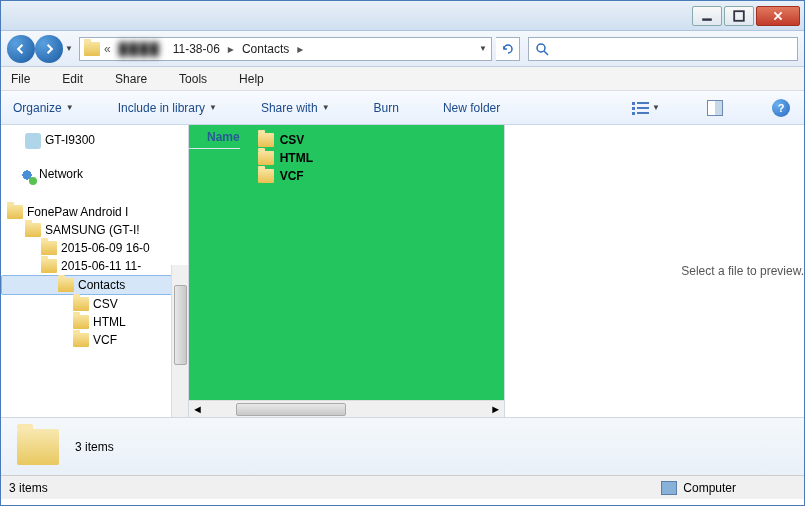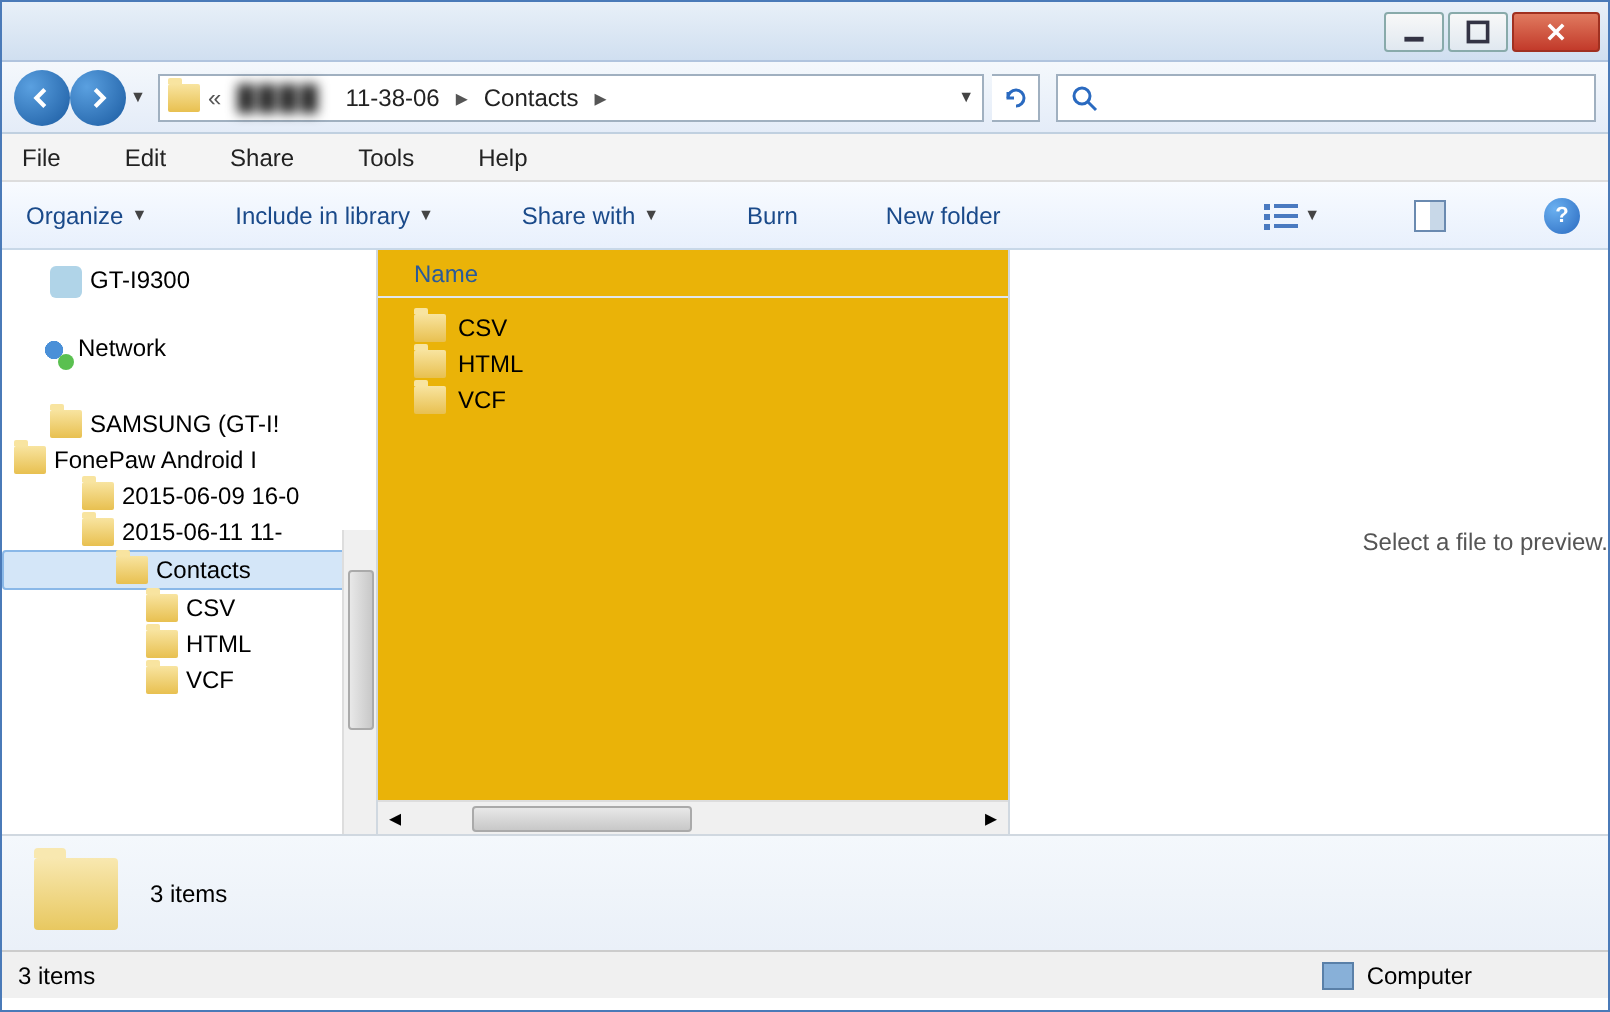--- a/index.html
+++ b/index.html
@@ -29,21 +29,21 @@
 .content { display:flex; height: 292px; }
 .tree { width: 188px; border-right: 1px solid #d0d8e0; overflow:hidden; position:relative; background:#fff; padding: 6px 0; }
 .tree-item { display:flex; align-items:flex-start; gap:4px; padding: 2px 4px; white-space:nowrap; }
 .tree-item.selected { background: #d4e6f8; border:1px solid #8ab8e8; border-radius:2px; }
 .indent-1 { padding-left: 24px; }
 .indent-2 { padding-left: 40px; }
 .indent-3 { padding-left: 56px; }
 .indent-4 { padding-left: 72px; }
 .folder-icon { width:16px; height:14px; background: linear-gradient(#f8e4a0,#e8c050); border-radius:1px; position:relative; }
 .folder-icon::before { content:''; position:absolute; top:-3px; left:0; width:7px; height:3px; background:#f8e4a0; border-radius:1px 1px 0 0;}
-.filepane { flex:1; min-width:0; background:#eab308; position:relative; display:flex; flex-direction:column; }
+.filepane { flex:1; min-width:0; background:#22c55e; position:relative; display:flex; flex-direction:row;font-weight:bold; }
 .col-header { height: 24px; border-bottom: 1px solid #e0e6ee; padding-left: 18px; color:#2a5a9a; display:flex; align-items:center;}
 .file-list { padding: 6px 18px; }
 .file-row { display:flex; align-items:center; gap:6px; padding:2px 0; }
 .hscroll { position:absolute; bottom:0; left:0; right:0; height:17px; background:#f0f0f0; border-top:1px solid #ddd; display:flex; align-items:center;}
 .hscroll .thumb { width:110px; height:13px; background:linear-gradient(#e8e8e8,#c8c8c8); border:1px solid #aaa; border-radius:2px; margin-left:30px;}
 .vscroll { width:17px; background:#f0f0f0; border-left:1px solid #ddd; position:absolute; right:0; top:140px; bottom:0; }
 .vscroll .thumb{ width:13px; height:80px; background:linear-gradient(90deg,#e8e8e8,#c8c8c8); border:1px solid #aaa; border-radius:2px; margin:20px auto;}
 .preview { width: 300px; border-left:1px solid #d0d8e0; display:flex; align-items:center; justify-content:flex-end; color:#555; }
 .details { height: 58px; background: linear-gradient(#f4f8fc,#eaf0f8); border-top:1px solid #d0d8e0; display:flex; align-items:center; padding: 0 16px; gap: 16px;}
 .big-folder { width: 42px; height: 36px; background: linear-gradient(#f8e8b0,#e8c860); border-radius:2px; position:relative;}
@@ -173,27 +173,27 @@
     <div class="tree-item indent-1">
         <span class="device-icon"></span>
         <span>GT-I9300</span>
       </div>
     <div style="height:14px"></div>
     <div class="tree-item" style="padding-left:18px">
         <span class="network-icon"></span>
         <span>Network</span>
       </div>
     <div style="height:18px"></div>
+    <div class="tree-item" style="padding-left:6px">
+        <span class="folder-icon"></span>
+        <span>FonePaw Android I</span>
+      </div>
     <div class="tree-item indent-1">
         <span class="folder-icon"></span>
         <span>SAMSUNG (GT-I!</span>
-      </div>
-    <div class="tree-item" style="padding-left:6px">
-        <span class="folder-icon"></span>
-        <span>FonePaw Android I</span>
       </div>
     <div class="tree-item indent-2">
         <span class="folder-icon"></span>
         <span>2015-06-09 16-0</span>
       </div>
     <div class="tree-item indent-2">
         <span class="folder-icon"></span>
         <span>2015-06-11 11-</span>
       </div>
     <div class="tree-item indent-3 selected">

